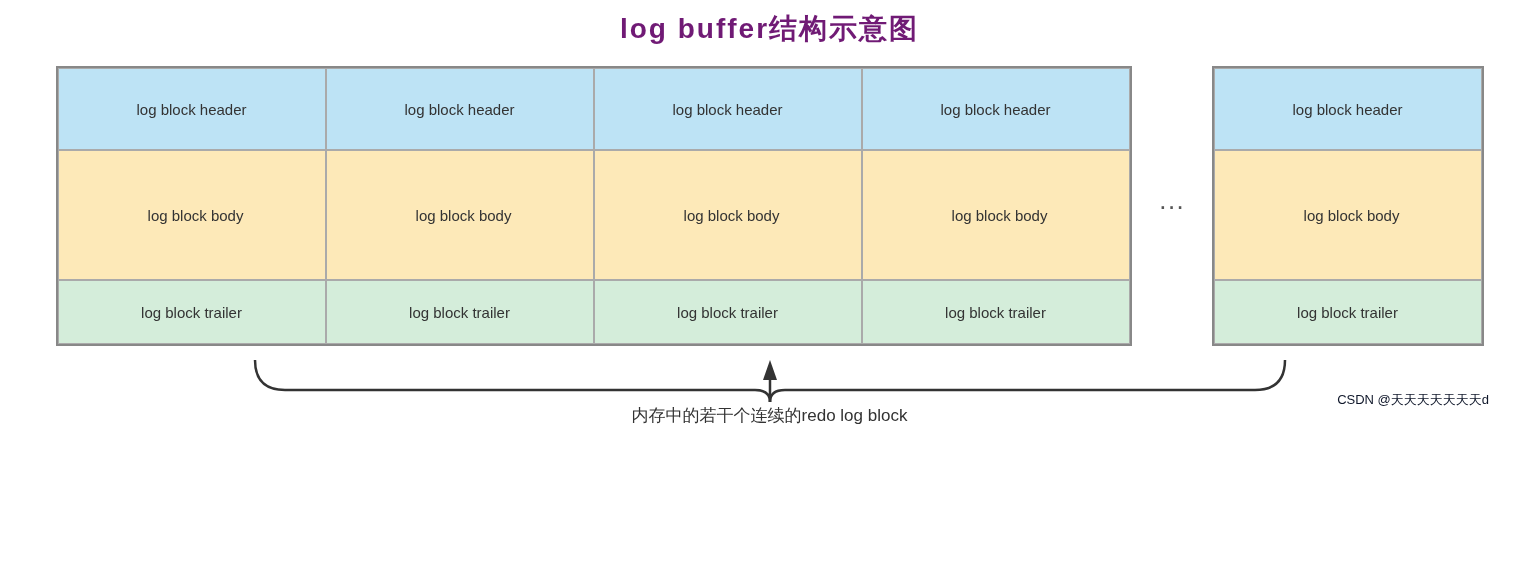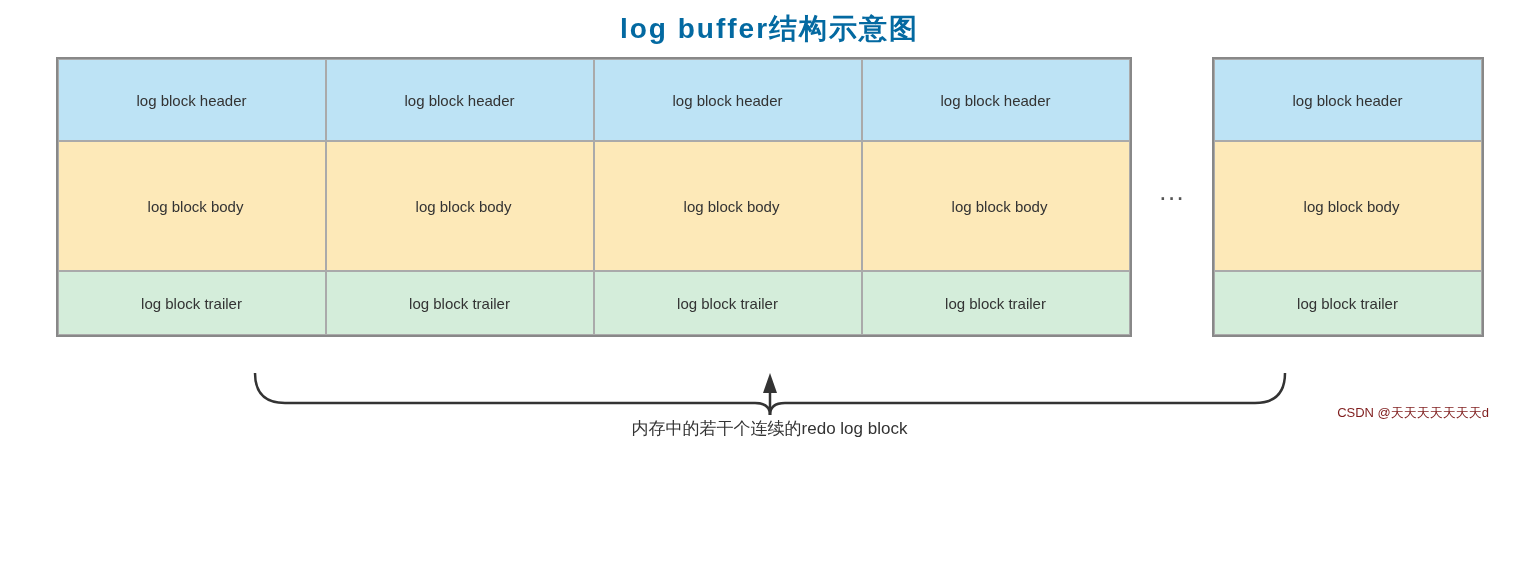--- a/index.html
+++ b/index.html
@@ -18,22 +18,22 @@
       background: #fff;
       display: flex;
       flex-direction: column;
       align-items: center;
       padding: 10px 20px;
     }
     .title {
       font-size: 28px;
       font-weight: bold;
       letter-spacing: 2px;
-      margin-bottom: 9px;
-      color: #0369a1;
+      margin-bottom: 18px;
+      color: #701a75;
     }
     .diagram-area {
       display: flex;
       flex-direction: row;
       align-items: stretch;
       width: 100%;
       justify-content: center;
     }
     .main-grid {
       border: 2px solid #888;
@@ -118,29 +118,28 @@
     .caption-text {
       font-size: 17px;
       color: #333;
       text-align: center;
     }
     .watermark {
       position: absolute;
       right: 30px;
       bottom: 18px;
       font-size: 13px;
-      color: #7f1d1d;
+      color: #0f172a;
     }
     .diagram-wrapper {
       position: relative;
       display: flex;
       flex-direction: column;
       align-items: center;
       width: 100%;
-      gap: 22px;
     }
   </style>
 </head>
 <body>
 
 <div class="page-container">
   <div class="title">log buffer结构示意图</div>
   <div class="diagram-wrapper">
     <div class="diagram-area">
 

